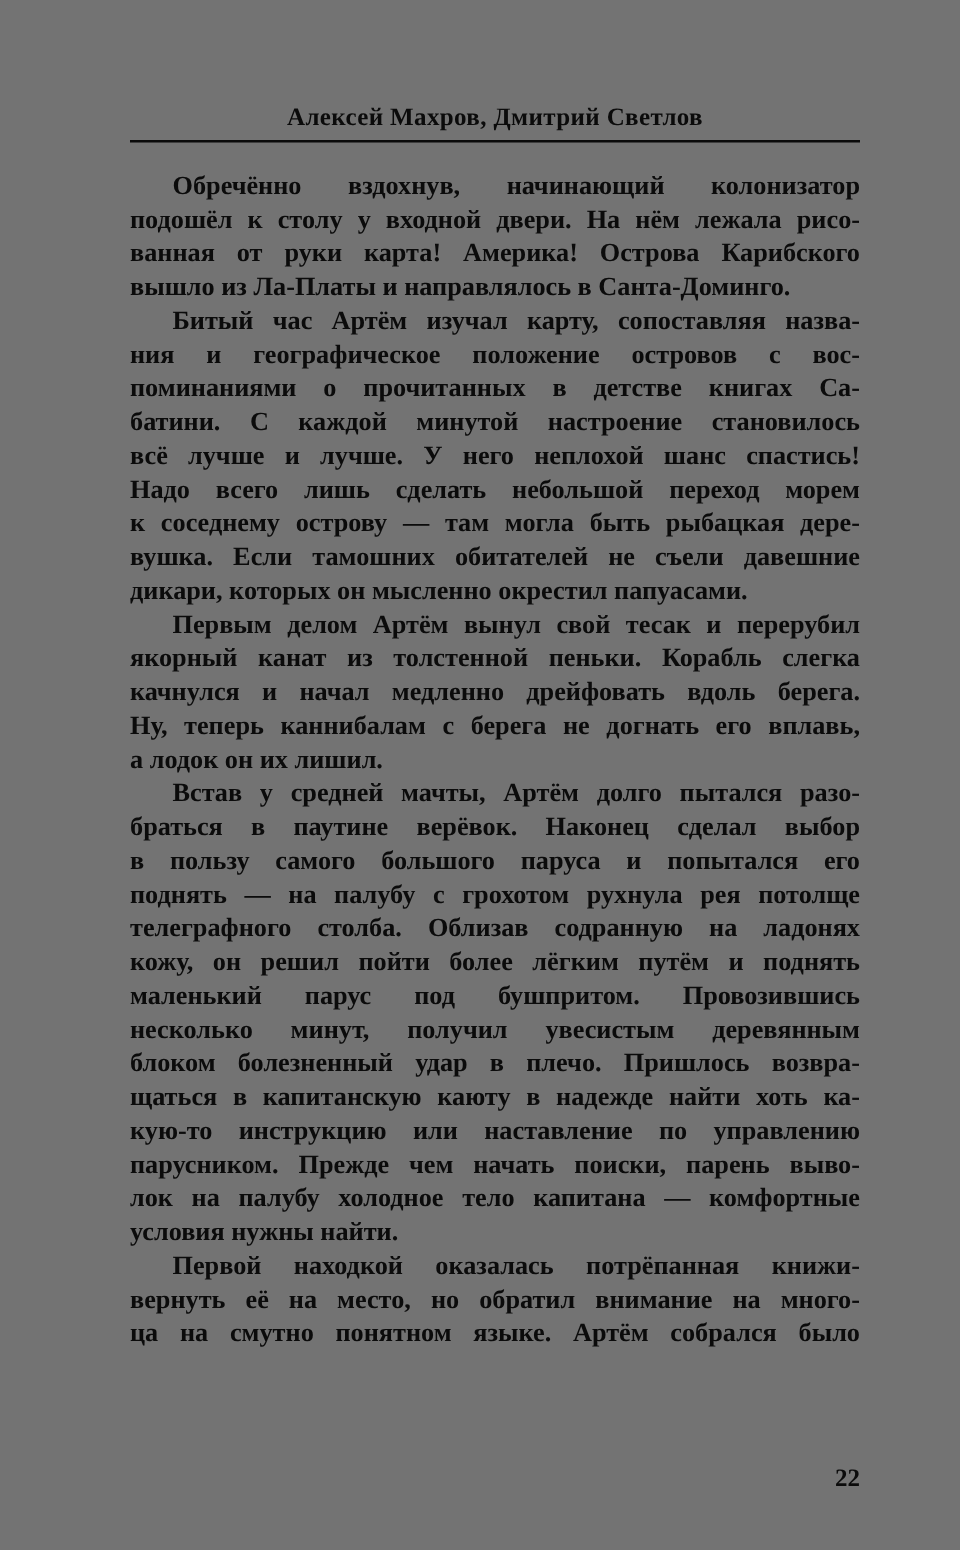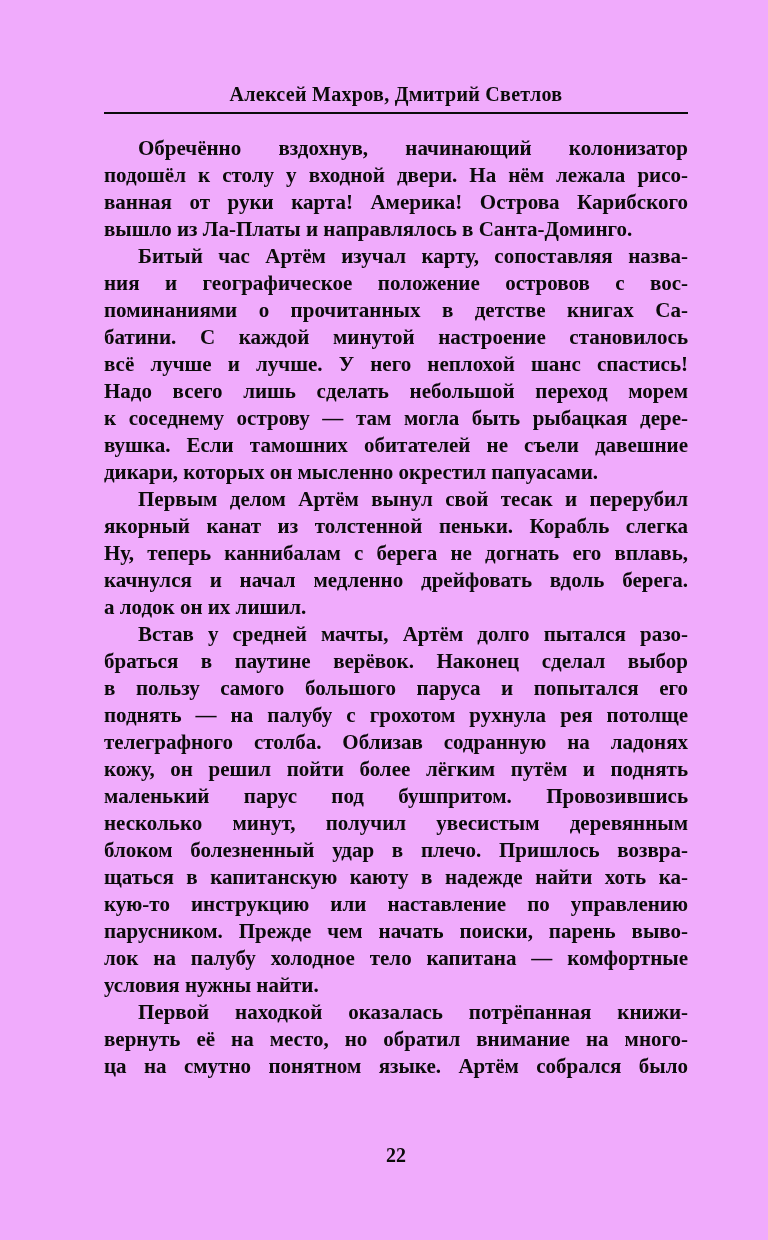--- a/index.html
+++ b/index.html
@@ -4,21 +4,21 @@
 <style>
   html, body {
     margin: 0;
     padding: 0;
     background: #ffffff;
   }
   .book-page {
     position: relative;
     width: 768px;
     height: 1240px;
-    background: #f0abfc;
+    background: #737373;
     overflow: hidden;
     font-family: "Liberation Serif", "DejaVu Serif", serif;
     color: #0b0b0b;
   }
   .running-header {
     position: absolute;
     top: 83px;
     left: 104px;
     width: 584px;
     text-align: center;
@@ -55,24 +55,24 @@
     font-weight: bold;
   }
   .line.indent {
     text-indent: 34px;
   }
   .line.para-end {
     text-align-last: left;
   }
   .page-number {
     position: absolute;
-    top: 1144px;
+    top: 1172px;
     left: 104px;
     width: 584px;
-    text-align: center;
+    text-align: right;
     font-size: 20px;
     font-weight: bold;
   }
 </style>
 </head>
 <body>
 
 <div class="book-page">
   <div class="running-header">Алексей Махров, Дмитрий Светлов</div>
   <div class="header-rule"></div>
@@ -90,22 +90,22 @@
         <div class="line">батини. С каждой минутой настроение становилось</div>
         <div class="line">всё лучше и лучше. У него неплохой шанс спастись!</div>
         <div class="line">Надо всего лишь сделать небольшой переход морем</div>
         <div class="line">к соседнему острову — там могла быть рыбацкая дере-</div>
         <div class="line">вушка. Если тамошних обитателей не съели давешние</div>
         <div class="line para-end">дикари, которых он мысленно окрестил папуасами.</div>
       </div>
       <div class="paragraph">
         <div class="line indent">Первым делом Артём вынул свой тесак и перерубил</div>
         <div class="line">якорный канат из толстенной пеньки. Корабль слегка</div>
+        <div class="line">качнулся и начал медленно дрейфовать вдоль берега.</div>
         <div class="line">Ну, теперь каннибалам с берега не догнать его вплавь,</div>
-        <div class="line">качнулся и начал медленно дрейфовать вдоль берега.</div>
         <div class="line para-end">а лодок он их лишил.</div>
       </div>
       <div class="paragraph">
         <div class="line indent">Встав у средней мачты, Артём долго пытался разо-</div>
         <div class="line">браться в паутине верёвок. Наконец сделал выбор</div>
         <div class="line">в пользу самого большого паруса и попытался его</div>
         <div class="line">поднять — на палубу с грохотом рухнула рея потолще</div>
         <div class="line">телеграфного столба. Облизав содранную на ладонях</div>
         <div class="line">кожу, он решил пойти более лёгким путём и поднять</div>
         <div class="line">маленький парус под бушпритом. Провозившись</div>

